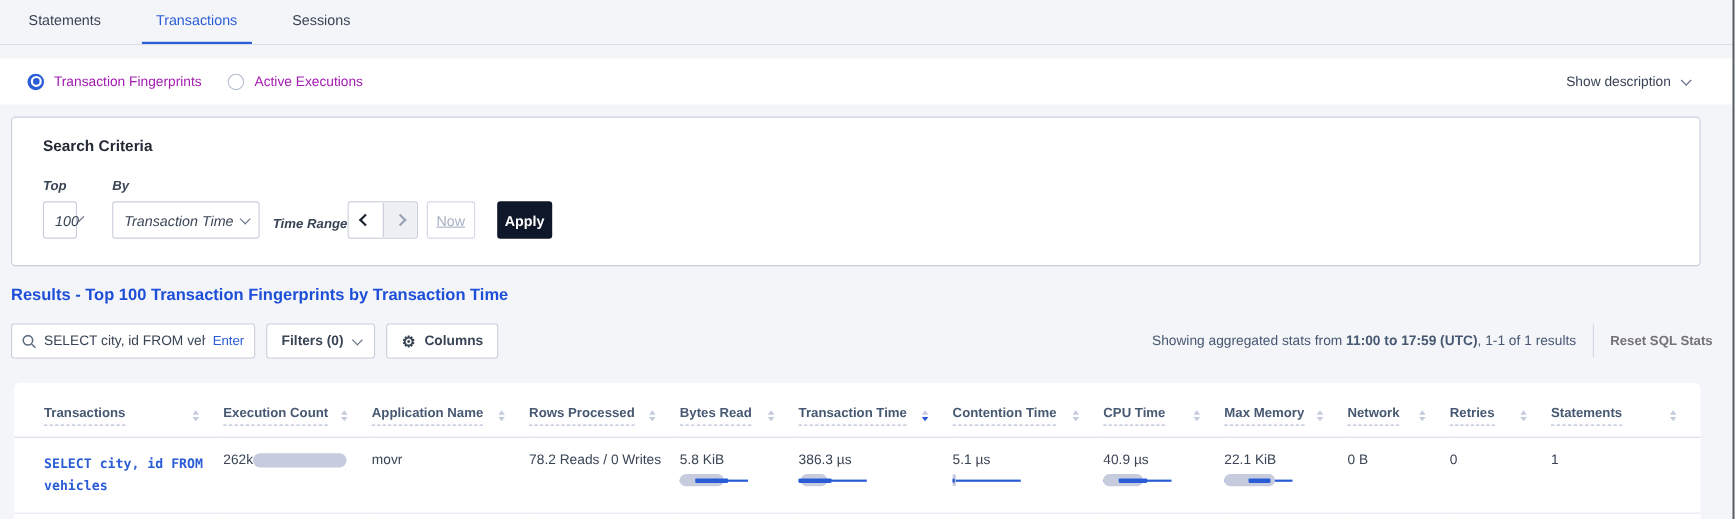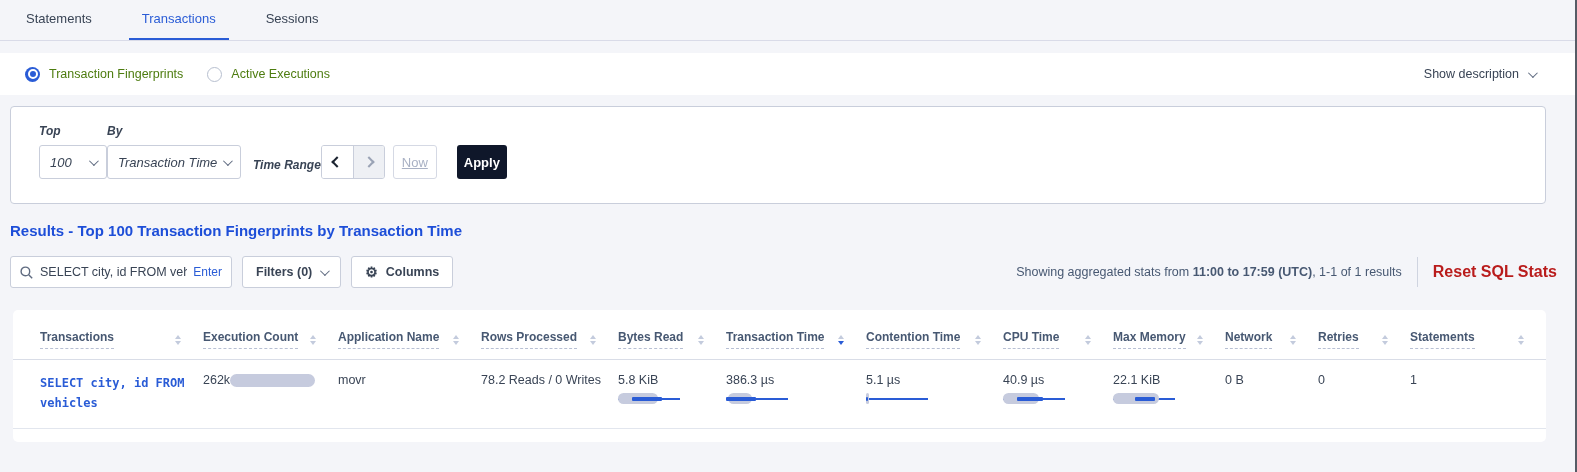--- a/index.html
+++ b/index.html
@@ -17,36 +17,36 @@
   .tabbar { height:41px; display:flex; align-items:flex-end; padding-left:13px; border-bottom:1px solid #d9dbe8; }
   .tab { font-size:13px; color:#394455; padding:0 13px 12px; margin-right:24px; cursor:pointer; border-bottom:2px solid transparent; }
   .tab.active { color:#2a5cd6; border-bottom-color:#2a5cd6; font-weight:400; }
 
   
   .toggle-bar { background:#ffffff; margin-top:12px; height:42px; display:flex; align-items:center; padding:0 42px 0 25px; }
   .radio-opt { display:flex; align-items:center; margin-right:24px; cursor:pointer; }
   .radio-circle { width:15px; height:15px; border-radius:50%; border:1px solid #b7bfcf; background:#fff; margin-right:9px; flex:none; position:relative; }
   .radio-circle.selected { border:none; background:#2a5cd6; }
   .radio-circle.selected::after { content:""; position:absolute; inset:2.5px; border:2px solid #fff; border-radius:50%; }
-  .radio-label { font-size:12.5px; color:#4d7c0f; }
+  .radio-label { font-size:12.5px; color:#a21caf; }
   .toggle-spacer { flex:1; }
   .show-desc { display:flex; align-items:center; font-size:12.5px; color:#394455; cursor:pointer; gap:9px; }
 
   .chev { width:7px; height:7px; border-right:1.5px solid #5f6b80; border-bottom:1.5px solid #5f6b80; transform:rotate(45deg) translateY(-2px); display:inline-block; }
 
   
   .card { background:#fff; border:1px solid #c9cedb; border-radius:4px; }
   .search-criteria { margin:11px 31px 0 10px; padding:17px 28px 24px; }
   .sc-title { font-size:14px; font-weight:700; color:#242a35; margin-bottom:22px; }
   .sc-row { display:flex; align-items:flex-end; }
   .field { display:flex; flex-direction:column;font-style:italic; }
   .field-label { font-size:12px; font-weight:700; color:#394455; margin-bottom:7px; }
   .select { height:34px; border:1px solid #c9cedb; border-radius:3px; background:#fff; display:flex; align-items:center; font-size:13px; color:#394455; padding:0 10px; cursor:pointer; }
   .select .chev { margin-left:auto; }
-  .sel-top { width:68px; margin-right:0; }
+  .sel-top { width:31px; margin-right:32px; }
   .sel-by { width:134px; margin-right:12px; }
   .sel-time { width:224px; margin-right:14px; }
   .time-badge { background:#e0e3ec; border-radius:3px; font-size:11px; font-weight:700; color:#394455; padding:3px 6px; margin-right:10px; }
   .btn-group { display:flex; height:34px; border:1px solid #c9cedb; border-radius:3px; overflow:hidden; margin-right:8px; }
   .pg-btn { width:31px; display:flex; align-items:center; justify-content:center; background:#fff; cursor:pointer; }
   .pg-btn + .pg-btn { border-left:1px solid #c9cedb; }
   .pg-btn.disabled { background:#eef0f4; cursor:default; }
   .chv-left { width:8px; height:8px; border-left:2.2px solid #1b2330; border-bottom:2.2px solid #1b2330; transform:rotate(45deg); }
   .chv-right { width:8px; height:8px; border-right:2.2px solid #9aa3b5; border-top:2.2px solid #9aa3b5; transform:rotate(45deg); }
   .btn { height:34px; border-radius:3px; font-size:13px; display:flex; align-items:center; justify-content:center; cursor:pointer; }
@@ -58,21 +58,21 @@
   .controls-row { display:flex; align-items:center; margin:17px 20px 0 10px; }
   .searchbox { width:222px; height:32px; border:1px solid #c9cedb; border-radius:3px; background:#fff; display:flex; align-items:center; padding:0 9px; }
   .searchbox input { border:none; outline:none; flex:1; min-width:0; font-size:12.5px; color:#394455; font-family:"Liberation Sans",sans-serif; background:transparent; }
   .enter-hint { font-size:12px; color:#2a5cd6; margin-left:6px; }
   .ctl-btn { height:32px; border:1px solid #c9cedb; border-radius:3px; background:#fff; display:flex; align-items:center; font-size:12.5px; font-weight:700; color:#394455; padding:0 13px; margin-left:10px; cursor:pointer; gap:8px; }
   .gear { font-size:14px; color:#394455; line-height:1; }
   .ctl-spacer { flex:1; }
   .stats-text { font-size:12.5px; color:#475872; white-space:nowrap; }
   .stats-text b { font-weight:700; }
   .v-divider { width:1px; height:30px; background:#cfd4e0; margin:0 15px; }
-  .reset-link { font-size:16px; font-weight:600; color:#b91c1c; cursor:pointer; white-space:nowrap; }
+  .reset-link { font-size:12px; font-weight:600; color:#737373; cursor:pointer; white-space:nowrap; }
 
   
   .table-card { margin:22px 31px 0 13px; padding:12px 0 13px; border:none; border-radius:5px; background:#fff; }
   table { border-collapse:collapse; table-layout:fixed; width:100%; }
   thead th { text-align:left; padding:8px 0 10px; border-bottom:1px solid #d9dde7; vertical-align:middle; }
   th:first-child, td:first-child { padding-left:27px; }
   .th-inner { display:flex; align-items:center; justify-content:space-between; padding-right:22px; cursor:pointer; }
   .th-label { font-size:12px; font-weight:700; color:#475872; border-bottom:1px dashed #b8c0d4; padding-bottom:4px; white-space:nowrap; }
   .sort-icon { display:flex; flex-direction:column; align-items:center; gap:2px; margin-left:4px; flex:none; }
   .arr-up { width:0; height:0; border-left:3.5px solid transparent; border-right:3.5px solid transparent; border-bottom:4.5px solid #c3cbdd; }
@@ -114,20 +114,21 @@
     <span class="radio-label">Active Executions</span>
   </div>
   <div class="toggle-spacer"></div>
   <div class="show-desc">
     <span>Show description</span>
     <span class="chev"></span>
   </div>
 </div>
 
 <div class="card search-criteria">
+  <div class="sc-title">Search Criteria</div>
   <div class="sc-row">
     <div class="field">
       <span class="field-label">Top</span>
       <div class="select sel-top">
         <span>100</span>
         <span class="chev"></span>
       </div>
     </div>
     <div class="field">
       <span class="field-label">By</span>

